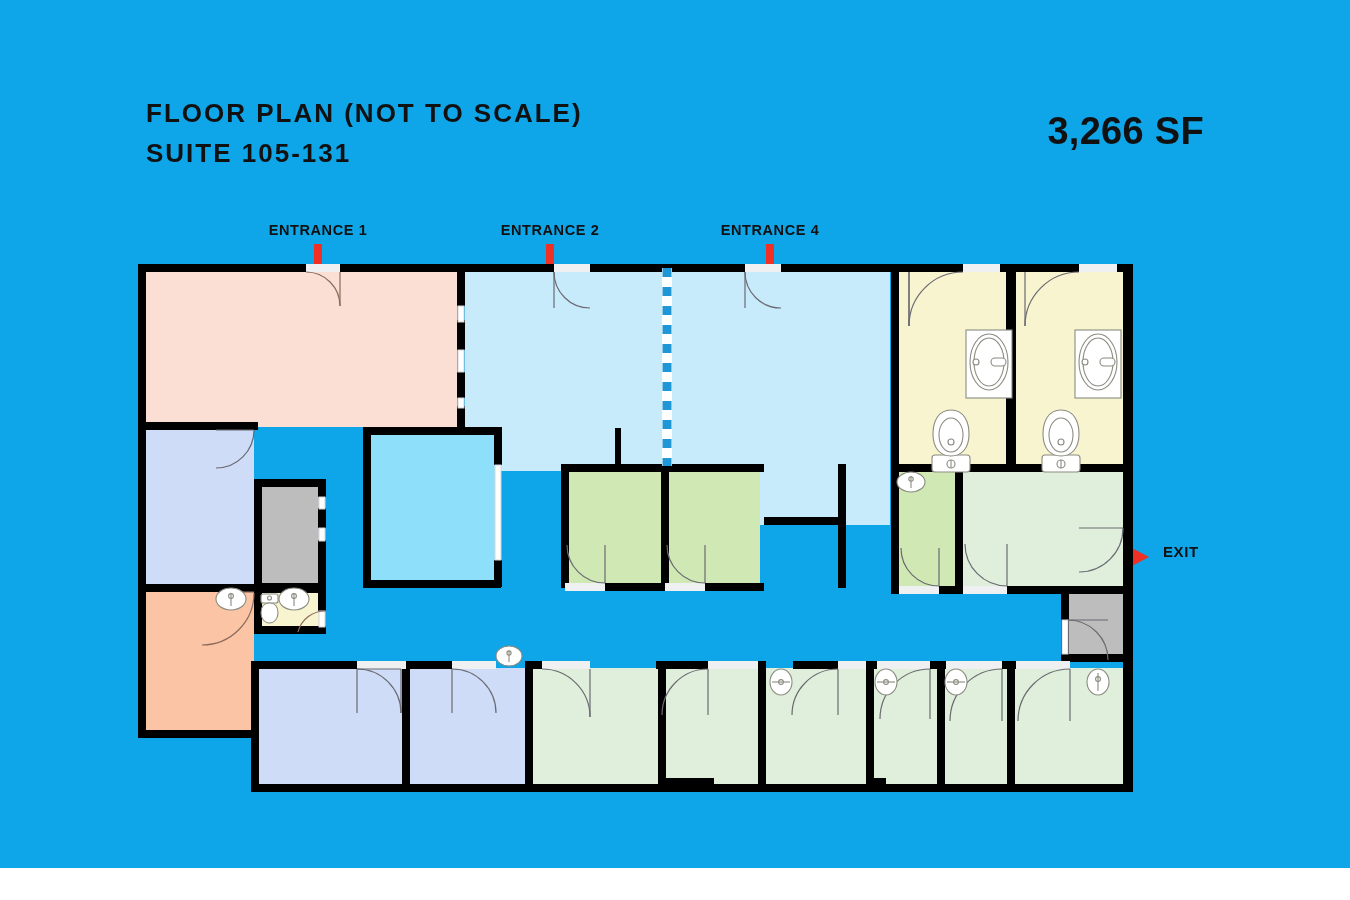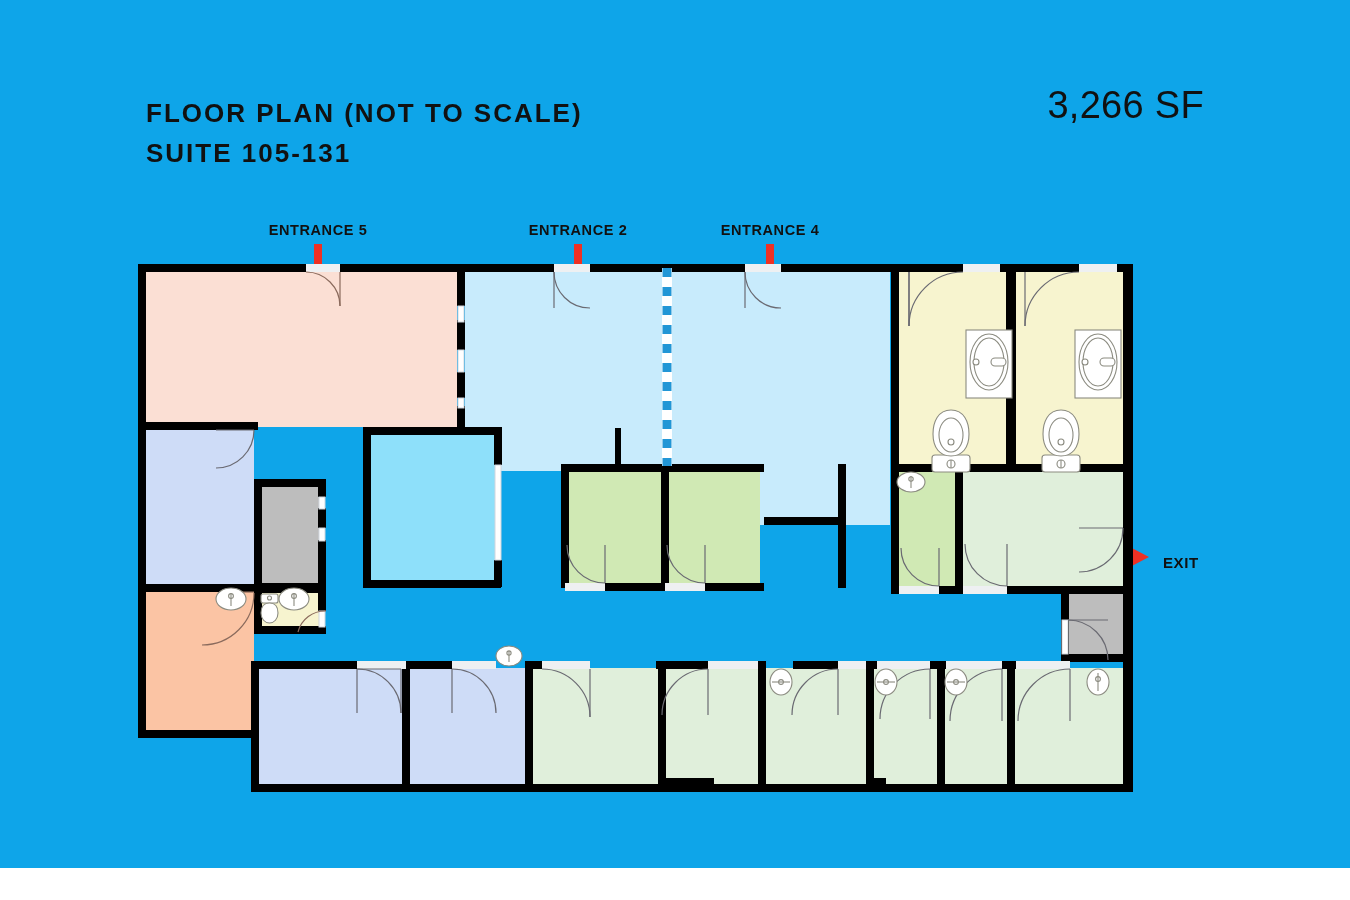--- a/index.html
+++ b/index.html
@@ -29,23 +29,23 @@
     font-size: 26px;
     font-weight: bold;
     letter-spacing: 2.0px;
     line-height: 40px;
     color: #111111;
     white-space: pre;
   }
   .hdr-area {
     position: absolute;
     right: 146px;
-    top: 84px;
+    top: 110px;
     font-size: 38px;
-    font-weight: normal;
+    font-weight: bold;
     letter-spacing: 0.3px;
     color: #111111;
     text-align: right;
   }
   
   .ent {
     position: absolute;
     width: 160px;
     text-align: center;
   }
@@ -57,21 +57,21 @@
   }
   .ent-arrow {
     display: block;
     margin: 6px auto 0 auto;
   }
   .exit-wrap {
     position: absolute;
     left: 1098px;
     top: 543px;
     display: flex;
-    align-items: flex-end;
+    align-items: flex-start;
     gap: 13px;
   }
   .exit-label {
     font-size: 15px;
     font-weight: bold;
     letter-spacing: 0.6px;
     color: #111111;
   }
   
   #plan {
@@ -90,27 +90,27 @@
 </head>
 <body>
 
 <div id="page">
 
   <div class="hdr-title"><span>FLOOR PLAN (NOT TO SCALE)</span><br><span>SUITE 105-131</span></div>
 
   <div class="hdr-area">3,266 SF</div>
 
   <div class="ent" style="left:238px; top:222px;">
-    <div class="ent-label">ENTRANCE 5</div>
+    <div class="ent-label">ENTRANCE 1</div>
     <svg class="ent-arrow" width="26" height="42" viewBox="0 0 26 42">
       <path d="M9 0 h8 v24 h7 L13 41 L2 24 h7 z" fill="#ee3124"></path>
     </svg>
   </div>
 
-  <div class="ent" style="left:498px; top:222px;">
+  <div class="ent" style="left:470px; top:222px;">
     <div class="ent-label">ENTRANCE 2</div>
     <svg class="ent-arrow" width="26" height="42" viewBox="0 0 26 42">
       <path d="M9 0 h8 v24 h7 L13 41 L2 24 h7 z" fill="#ee3124"></path>
     </svg>
   </div>
 
   <div class="ent" style="left:690px; top:222px;">
     <div class="ent-label">ENTRANCE 4</div>
     <svg class="ent-arrow" width="26" height="42" viewBox="0 0 26 42">
       <path d="M9 0 h8 v24 h7 L13 41 L2 24 h7 z" fill="#ee3124"></path>

